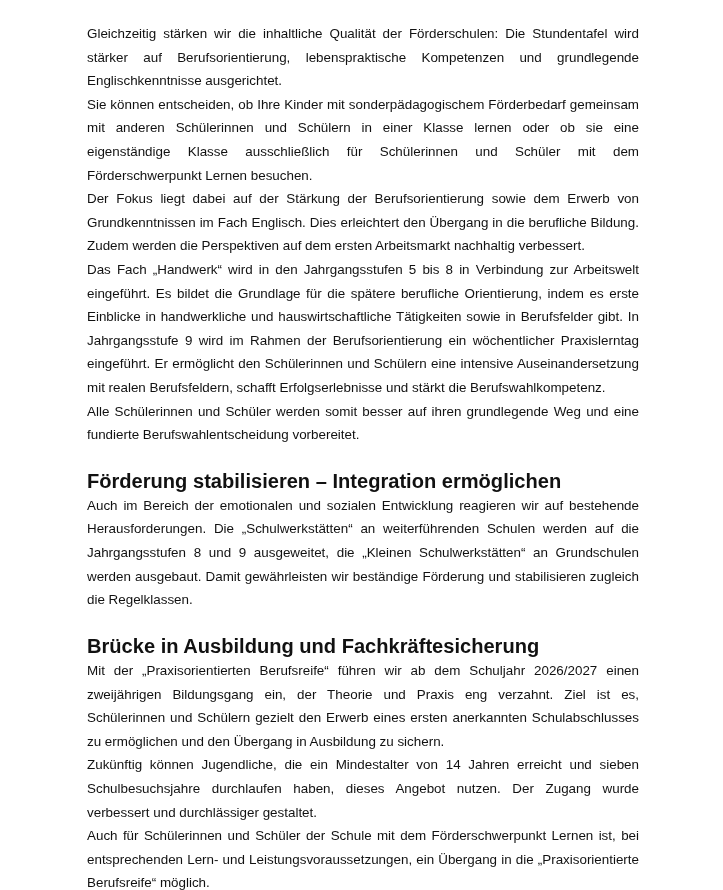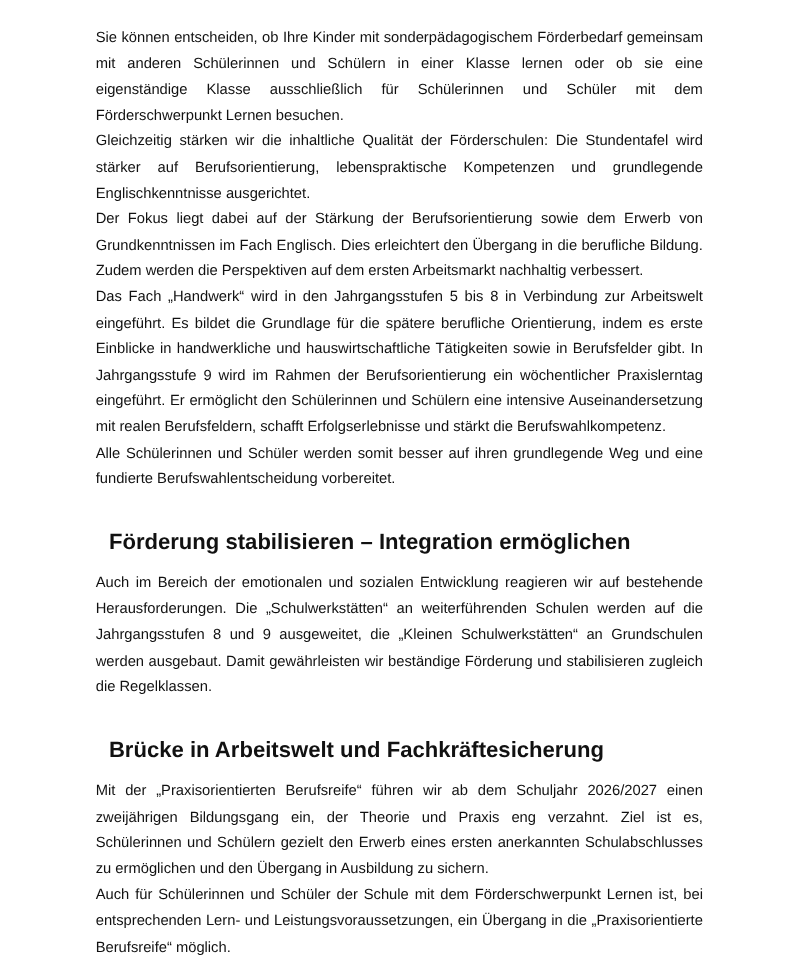--- a/index.html
+++ b/index.html
@@ -8,42 +8,43 @@
     position: absolute;
     left: 87px;
     top: 22px;
     width: 552px;
     font-family: "Liberation Sans", sans-serif;
     font-size: 13.4px;
     line-height: 23.6px;
     color: #111111;
   }
   .para { margin: 0; text-align: justify; text-align-last: left; }
-  .heading { margin: 12px; font-weight: bold; }
+  .heading { margin: 0; font-weight: bold; }
   .blank { height: 23.6px; }
 </style>
 </head>
 <body>
 
 <div class="page">
   <div>
+    <p class="para">Gleichzeitig stärken wir die inhaltliche Qualität der Förderschulen: Die Stundentafel wird stärker auf Berufsorientierung, lebenspraktische Kompetenzen und grundlegende Englischkenntnisse ausgerichtet.</p>
     <p class="para">Sie können entscheiden, ob Ihre Kinder mit sonderpädagogischem Förderbedarf gemeinsam mit anderen Schülerinnen und Schülern in einer Klasse lernen oder ob sie eine eigenständige Klasse ausschließlich für Schülerinnen und Schüler mit dem Förderschwerpunkt Lernen besuchen.</p>
-    <p class="para">Gleichzeitig stärken wir die inhaltliche Qualität der Förderschulen: Die Stundentafel wird stärker auf Berufsorientierung, lebenspraktische Kompetenzen und grundlegende Englischkenntnisse ausgerichtet.</p>
     <p class="para">Der Fokus liegt dabei auf der Stärkung der Berufsorientierung sowie dem Erwerb von Grundkenntnissen im Fach Englisch. Dies erleichtert den Übergang in die berufliche Bildung. Zudem werden die Perspektiven auf dem ersten Arbeitsmarkt nachhaltig verbessert.</p>
     <p class="para">Das Fach „Handwerk“ wird in den Jahrgangsstufen 5 bis 8 in Verbindung zur Arbeitswelt eingeführt. Es bildet die Grundlage für die spätere berufliche Orientierung, indem es erste Einblicke in handwerkliche und hauswirtschaftliche Tätigkeiten sowie in Berufsfelder gibt. In Jahrgangsstufe 9 wird im Rahmen der Berufsorientierung ein wöchentlicher Praxislerntag eingeführt. Er ermöglicht den Schülerinnen und Schülern eine intensive Auseinandersetzung mit realen Berufsfeldern, schafft Erfolgserlebnisse und stärkt die Berufswahlkompetenz.</p>
     <p class="para">Alle Schülerinnen und Schüler werden somit besser auf ihren grundlegende Weg und eine fundierte Berufswahlentscheidung vorbereitet.</p>
   </div>
 
   <div class="blank"></div>
 
   <div>
     <h2 class="heading">Förderung stabilisieren – Integration ermöglichen</h2>
     <p class="para">Auch im Bereich der emotionalen und sozialen Entwicklung reagieren wir auf bestehende Herausforderungen. Die „Schulwerkstätten“ an weiterführenden Schulen werden auf die Jahrgangsstufen 8 und 9 ausgeweitet, die „Kleinen Schulwerkstätten“ an Grundschulen werden ausgebaut. Damit gewährleisten wir beständige Förderung und stabilisieren zugleich die Regelklassen.</p>
   </div>
 
   <div class="blank"></div>
 
   <div>
-    <h2 class="heading">Brücke in Arbeitswelt und Fachkräftesicherung</h2>
+    <h2 class="heading">Brücke in Ausbildung und Fachkräftesicherung</h2>
     <p class="para">Mit der „Praxisorientierten Berufsreife“ führen wir ab dem Schuljahr 2026/2027 einen zweijährigen Bildungsgang ein, der Theorie und Praxis eng verzahnt. Ziel ist es, Schülerinnen und Schülern gezielt den Erwerb eines ersten anerkannten Schulabschlusses zu ermöglichen und den Übergang in Ausbildung zu sichern.</p>
+    <p class="para">Zukünftig können Jugendliche, die ein Mindestalter von 14 Jahren erreicht und sieben Schulbesuchsjahre durchlaufen haben, dieses Angebot nutzen. Der Zugang wurde verbessert und durchlässiger gestaltet.</p>
     <p class="para">Auch für Schülerinnen und Schüler der Schule mit dem Förderschwerpunkt Lernen ist, bei entsprechenden Lern- und Leistungsvoraussetzungen, ein Übergang in die „Praxisorientierte Berufsreife“ möglich.</p>
   </div>
 </div>
 
 </body></html>

